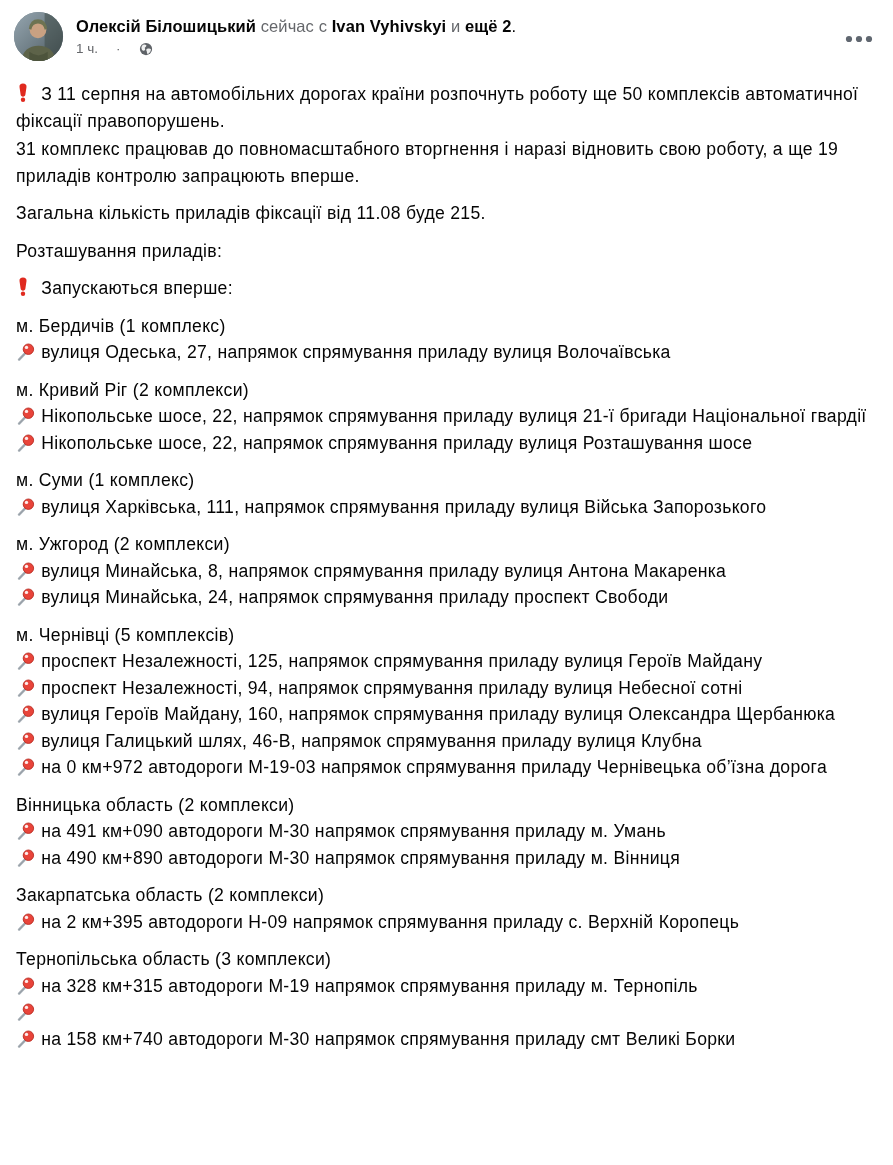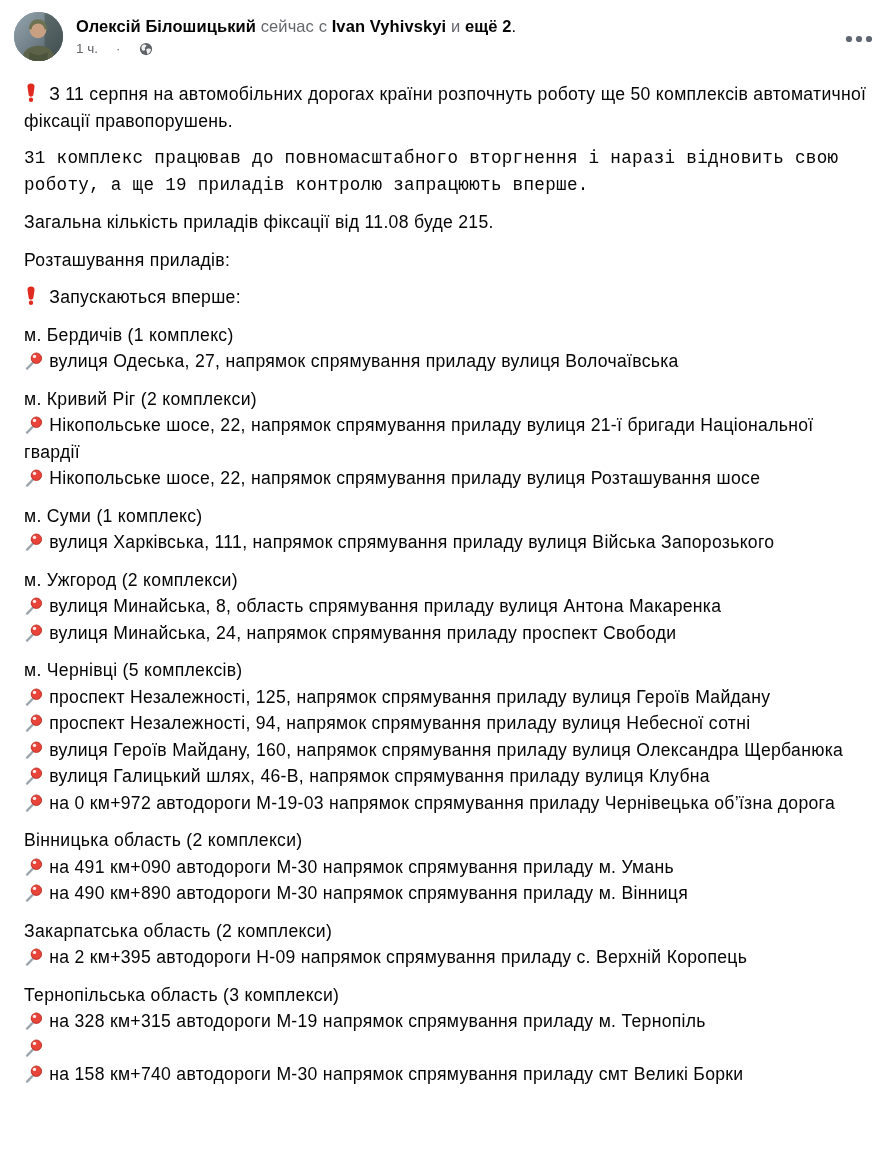--- a/index.html
+++ b/index.html
@@ -28,27 +28,27 @@
     display: flex; align-items: center; gap: 18px; line-height: 16px;
   }
   .sub-line .time { cursor: pointer; }
   .menu-btn {
     margin-left: auto; margin-top: 17px; padding: 6px 4px;
     cursor: pointer; border-radius: 50%; display: flex; align-items: center;
   }
 
   
   .post-body {
-    padding: 14px 20px 0 24px;
+    padding: 14px 20px 0 16px;
     font-size: 17.6px; line-height: 26.5px; letter-spacing: 0.3px;
     color: #050505;
   }
   .block { margin-top: 11px; }
   .block:first-child { margin-top: 0; }
-  .block.tight { margin-top: 11px; font-family: Liberation Mono, monospace; }
+  .block.tight { margin-top: 2px; }
   .group-heading { }
   .pin-line { }
   .pin-icon-svg { vertical-align: -4px; margin-right: 1px; }
   .excl-icon-svg { vertical-align: -2px; margin-right: 6px; }
 </style>
 </head>
 <body>
 
 <div class="post-card">
 
@@ -161,21 +161,21 @@
       <div class="block">
         <div class="group-heading">м. Ужгород (2 комплекси)</div>
         <div class="pin-line">
   <svg class="pin-icon-svg" width="19" height="19" viewBox="0 0 19 19" aria-hidden="true">
     <path d="M3.1 16.6 L10.3 9.1" stroke="#adb4bb" stroke-width="2.6" stroke-linecap="round"></path>
     <path d="M3.1 16.6 L10.3 9.1" stroke="#8b949c" stroke-width="1" stroke-linecap="round"></path>
     <circle cx="12.4" cy="6.2" r="5.2" fill="#e8443a"></circle>
     <circle cx="12.4" cy="6.2" r="5.2" fill="none" stroke="#b82c23" stroke-width="0.9"></circle>
     <circle cx="10.5" cy="4.4" r="1.7" fill="#ffffff" opacity="0.9"></circle>
   </svg>
-<span>вулиця Минайська, 8, область спрямування приладу вулиця Антона Макаренка</span></div>
+<span>вулиця Минайська, 8, напрямок спрямування приладу вулиця Антона Макаренка</span></div>
         <div class="pin-line">
   <svg class="pin-icon-svg" width="19" height="19" viewBox="0 0 19 19" aria-hidden="true">
     <path d="M3.1 16.6 L10.3 9.1" stroke="#adb4bb" stroke-width="2.6" stroke-linecap="round"></path>
     <path d="M3.1 16.6 L10.3 9.1" stroke="#8b949c" stroke-width="1" stroke-linecap="round"></path>
     <circle cx="12.4" cy="6.2" r="5.2" fill="#e8443a"></circle>
     <circle cx="12.4" cy="6.2" r="5.2" fill="none" stroke="#b82c23" stroke-width="0.9"></circle>
     <circle cx="10.5" cy="4.4" r="1.7" fill="#ffffff" opacity="0.9"></circle>
   </svg>
 <span>вулиця Минайська, 24, напрямок спрямування приладу проспект Свободи</span></div>
       </div>

